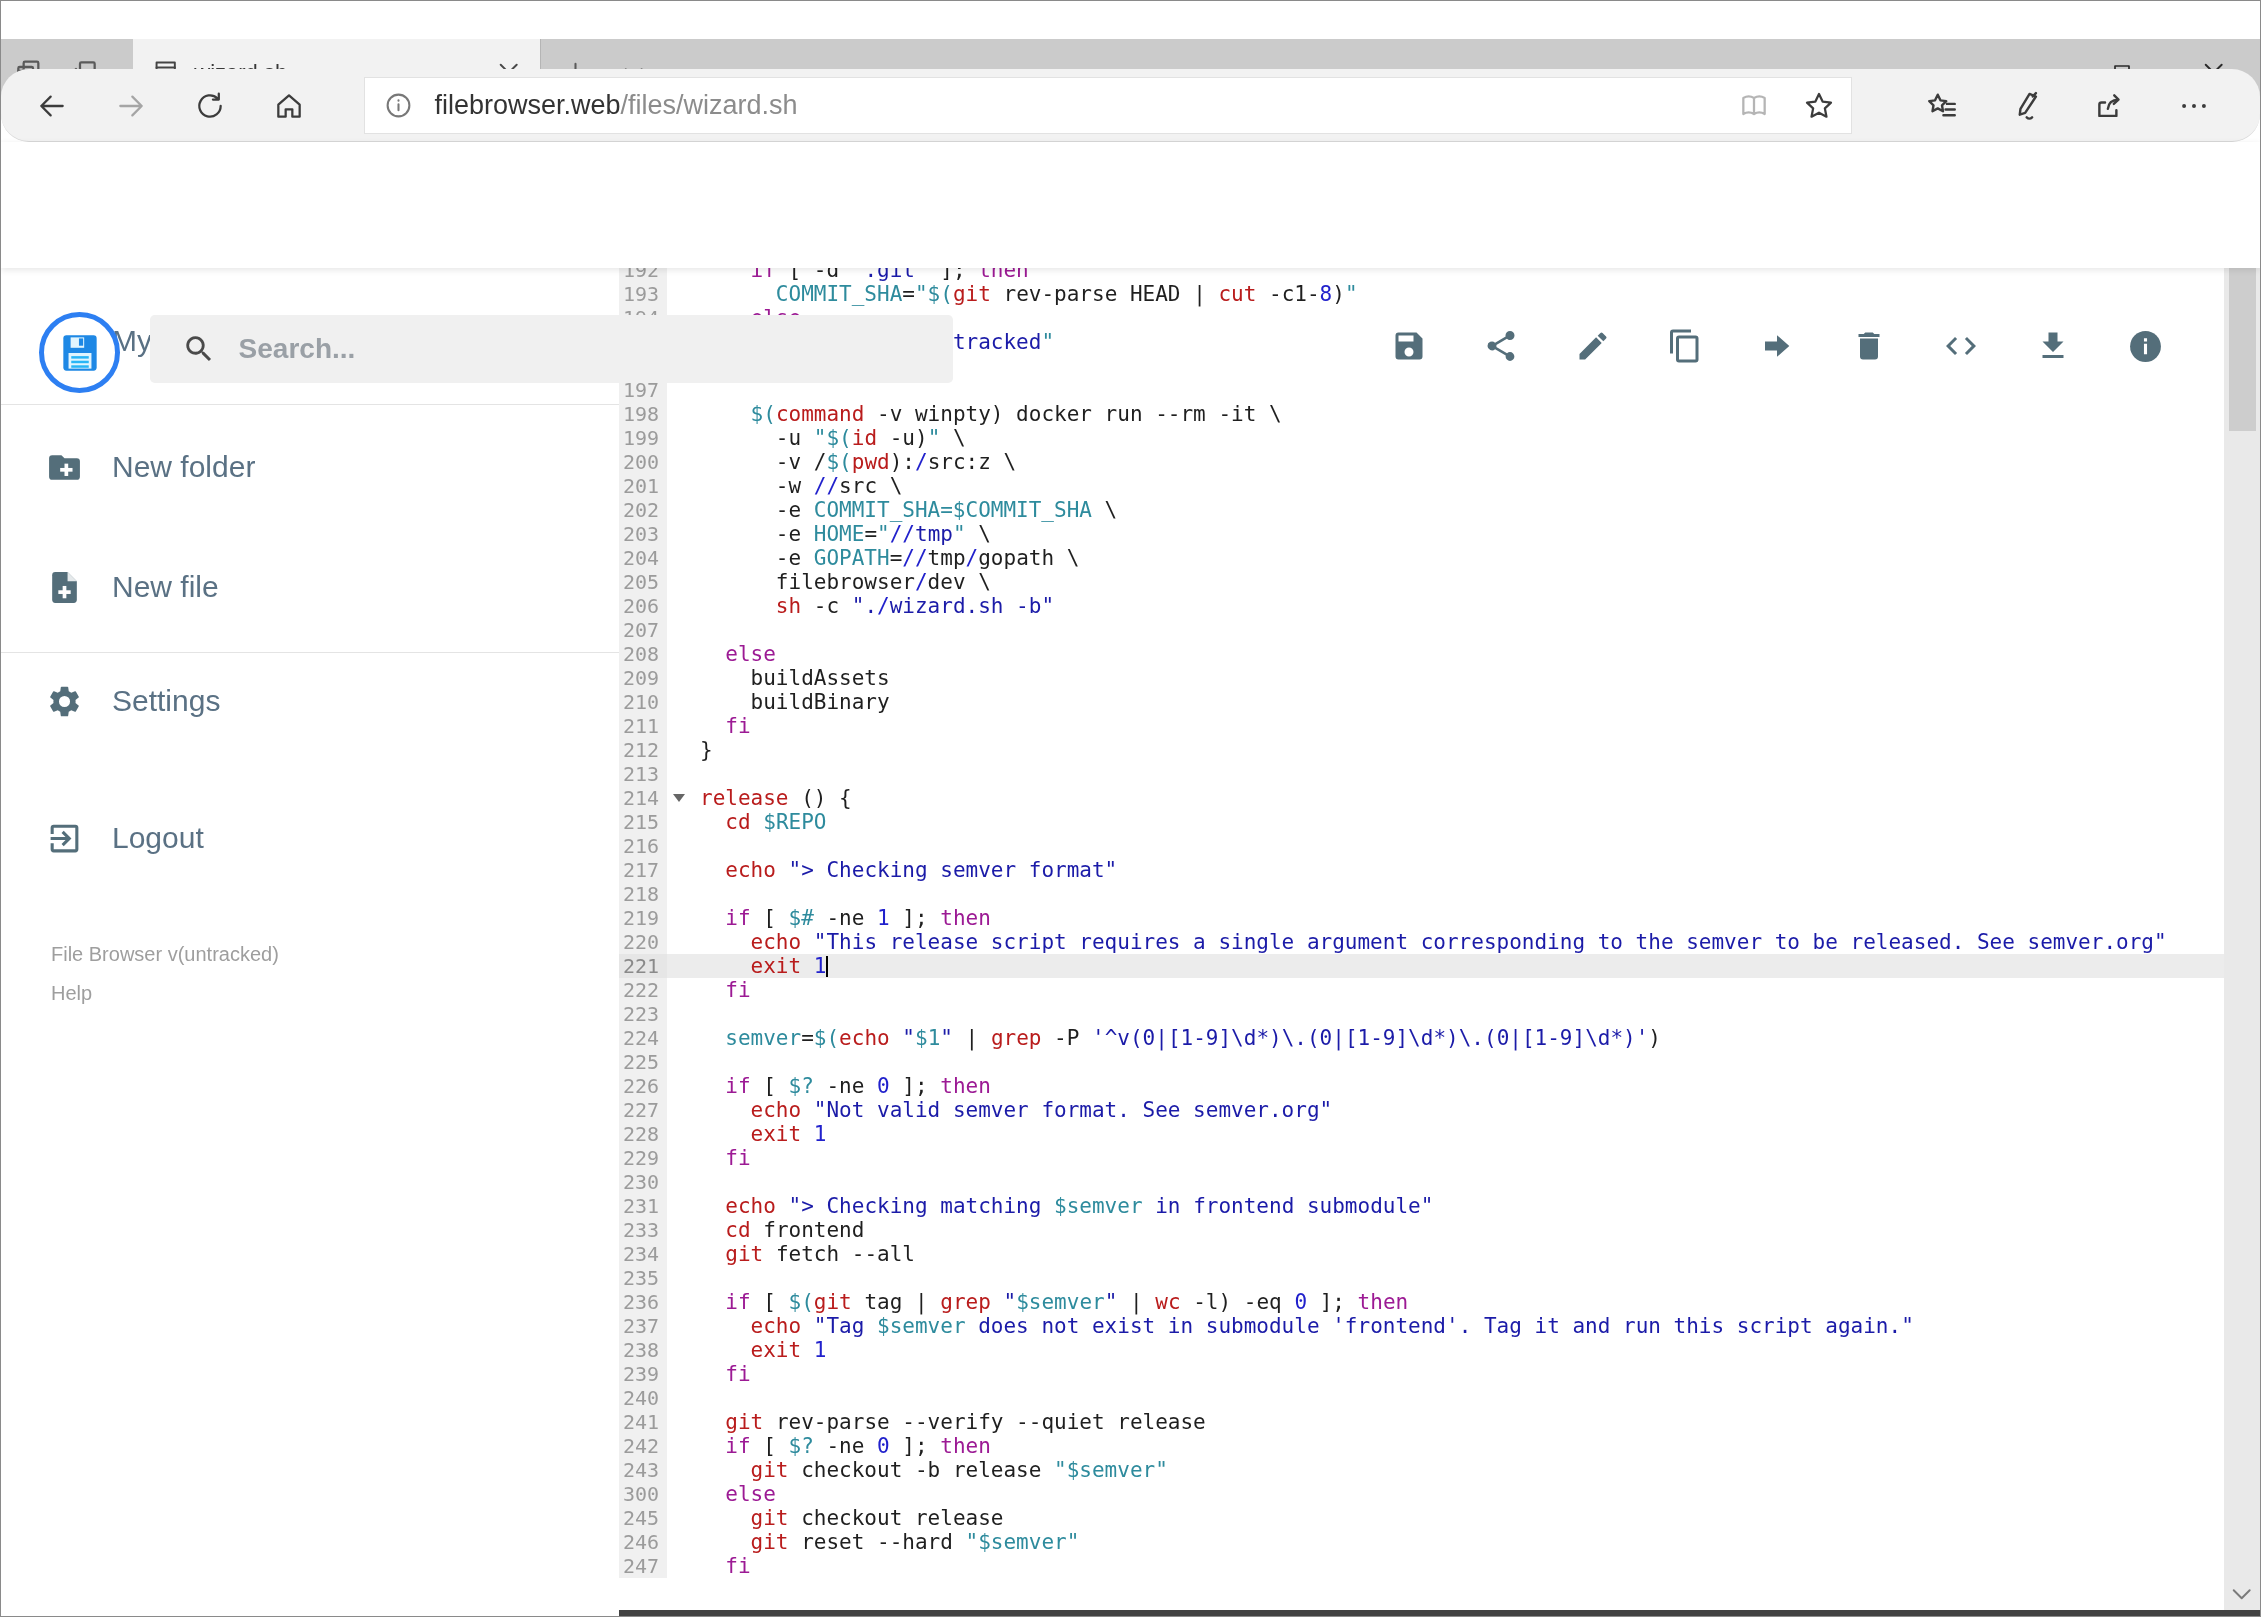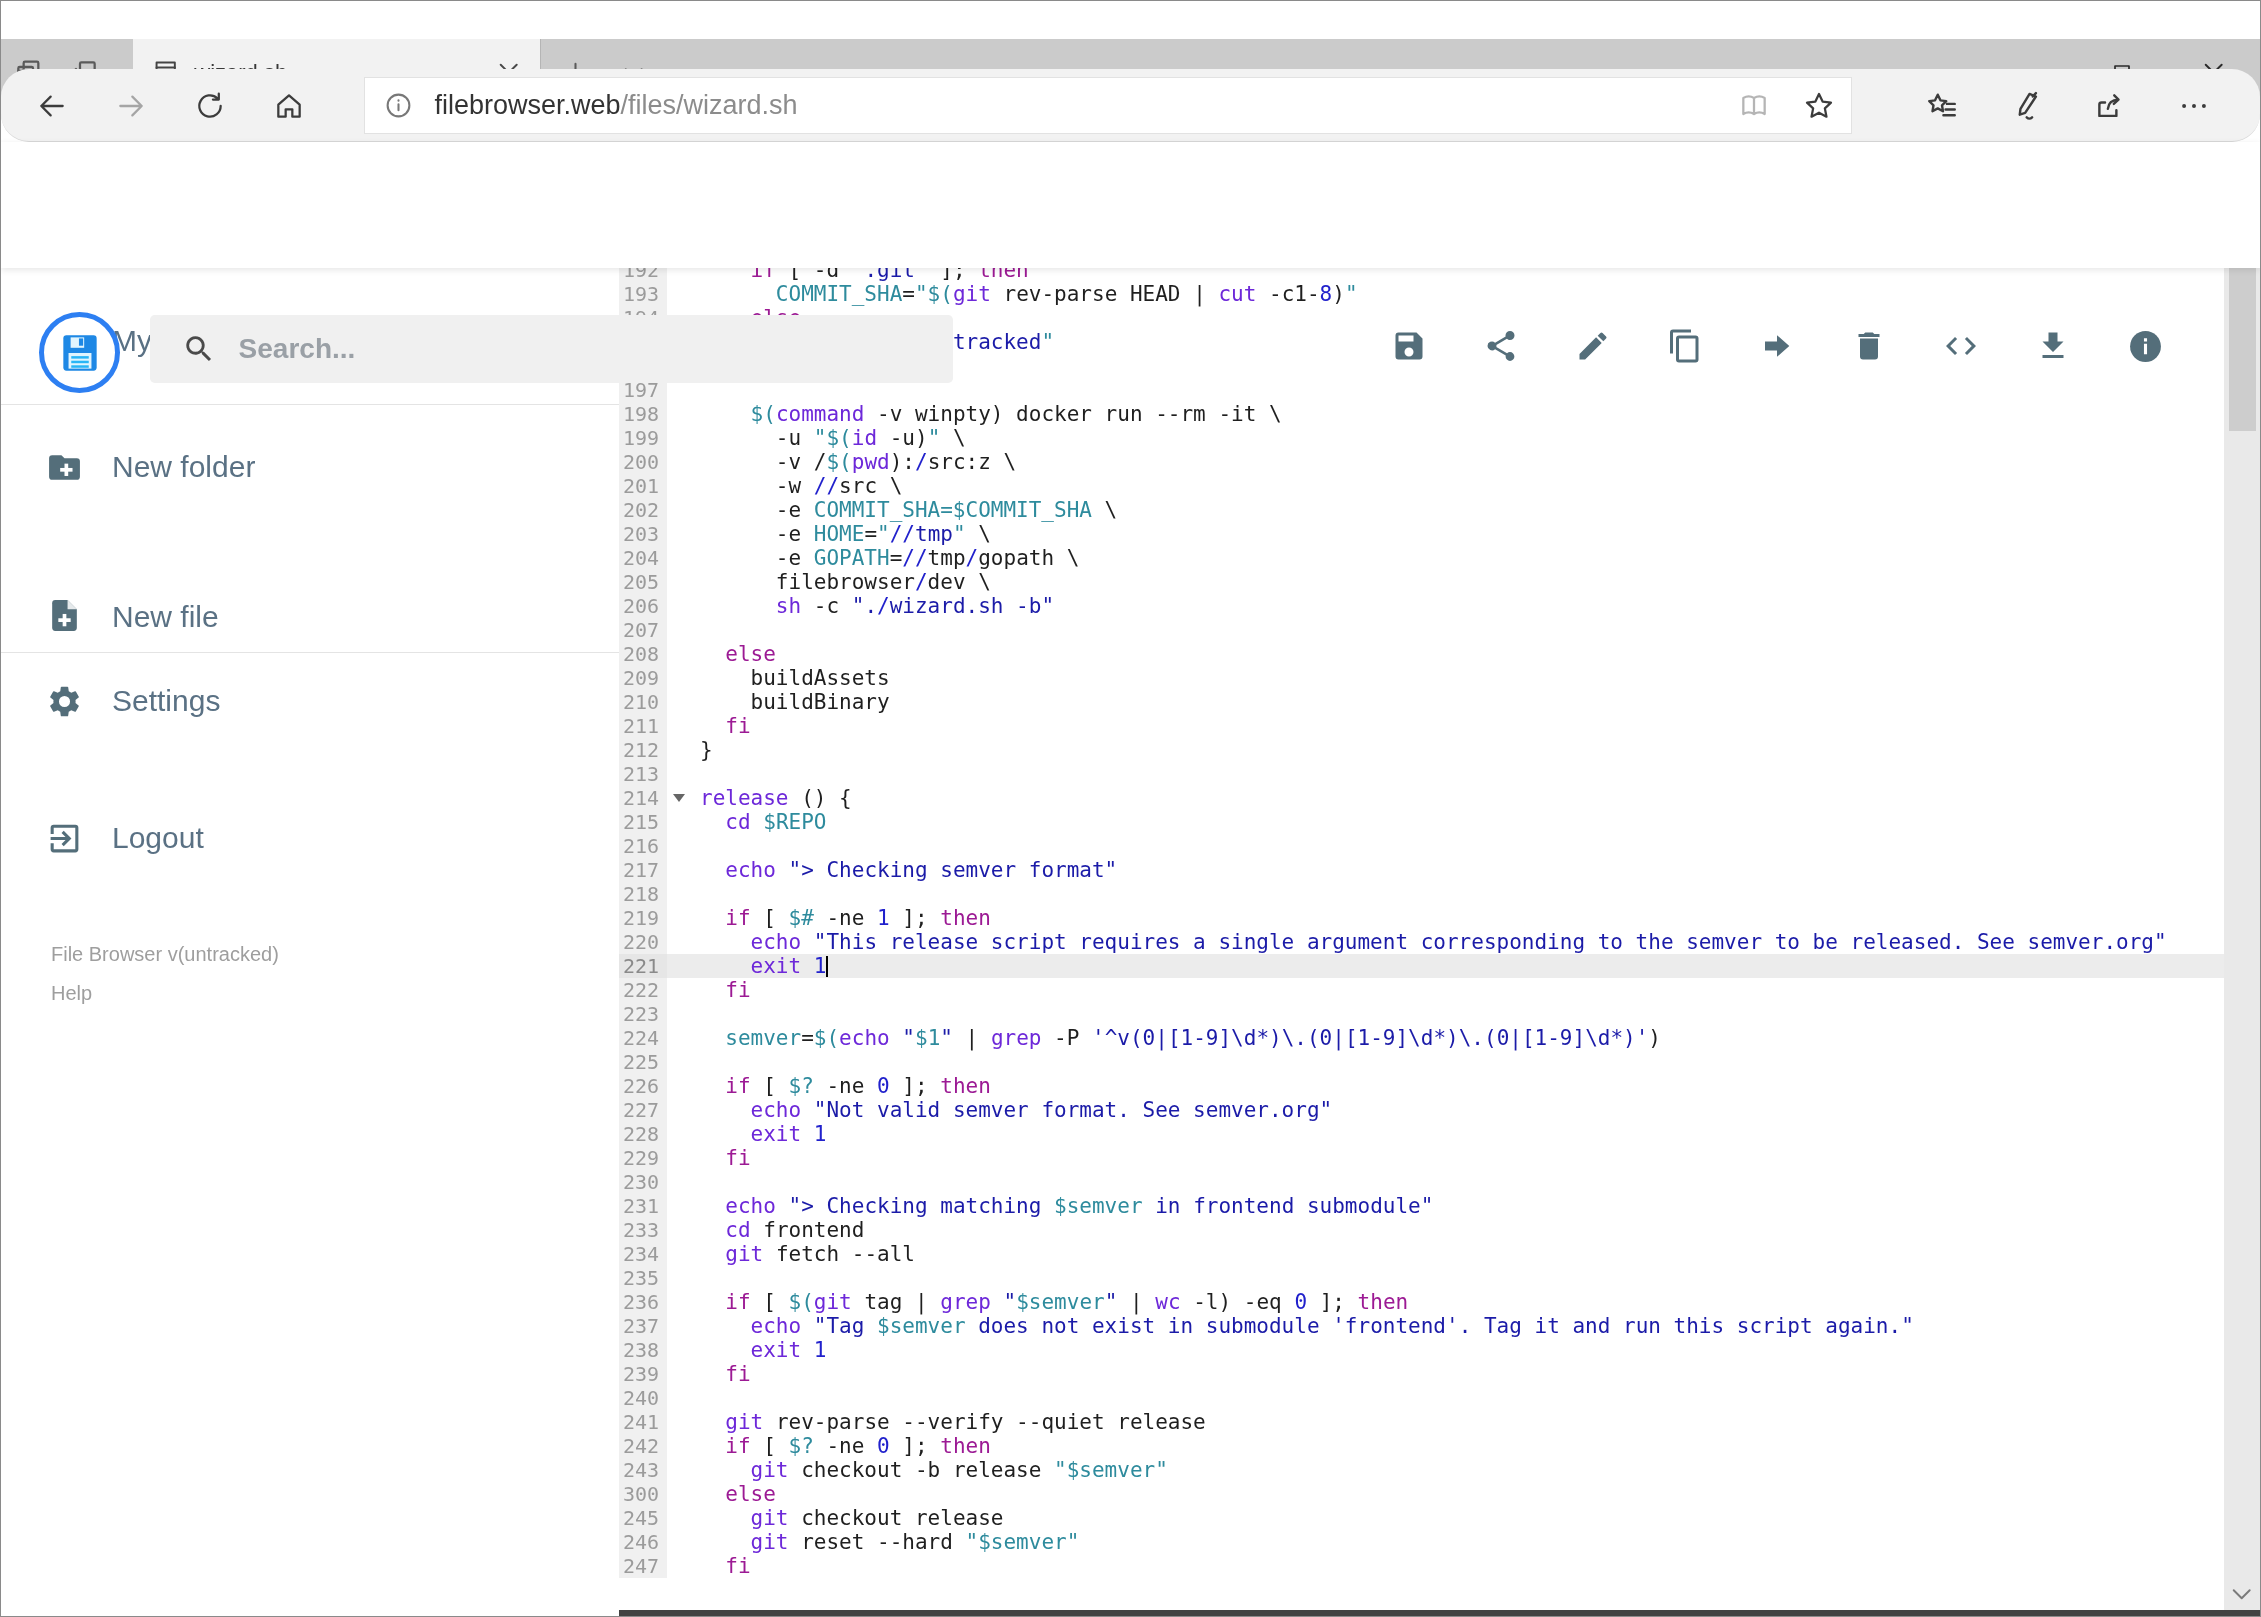--- a/index.html
+++ b/index.html
@@ -57,21 +57,21 @@
   .row{display:flex;height:24px;}
   .ln{width:48px;background:#f0f0f0;color:#9b9b9b;text-align:right;padding-right:8px;font-size:20px;flex:none;}
   .lc{flex:1;white-space:pre;padding-left:33px;position:relative;}
   .row.active .ln{background:#e6e6e6;color:#8a8a8a;}
   .row.active .lc{background:#ececec;}
   .fold{position:absolute;left:5.7px;top:8px;width:0;height:0;border-left:6.5px solid transparent;
         border-right:6.5px solid transparent;border-top:8px solid #666;}
   .cursor{position:absolute;top:1.6px;width:1.6px;height:21px;background:#000;}
   
   .p{color:#1f1f1f;}
-  .c{color:#6d28d9;}
+  .c{color:#b91c1c;}
   .k{color:#9C1A94;}
   .v{color:#2E8B9D;}
   .s{color:#1B1BA8;}
   .n{color:#2121CC;}
   
   .vscroll{position:absolute;right:0;top:141px;width:36px;height:1476px;background:#e9e9e9;}
   .vthumb{position:absolute;left:4.8px;top:47px;width:27px;height:242px;background:#cdcdcd;}
   .vchev{position:absolute;left:0;width:36px;height:36px;display:flex;align-items:center;justify-content:center;color:#7a7a7a;}
   .hbar{position:absolute;left:618px;top:1609px;width:1644px;height:8px;background:#424242;}
   svg{display:block;}
@@ -297,21 +297,21 @@
       <div class="side-item" style="top: 162px;">
         <span>
           <svg width="37" height="37" viewBox="0 0 24 24">
             <path fill="currentColor" d="M10 4l2 2h8a2 2 0 0 1 2 2v10a2 2 0 0 1-2 2H4a2 2 0 0 1-2-2V6a2 2 0 0 1 2-2z"></path>
             <rect x="12" y="9.5" width="2.4" height="8" fill="#fff"></rect>
             <rect x="9.2" y="12.3" width="8" height="2.4" fill="#fff"></rect>
           </svg>
         </span>
         <span class="slabel">New folder</span>
       </div>
-      <div class="side-item" style="top: 292px; align-items: flex-end;">
+      <div class="side-item" style="top: 282px;">
         <span>
           <svg width="37" height="37" viewBox="0 0 24 24">
             <path fill="currentColor" d="M14 2H6a2 2 0 0 0-2 2v16a2 2 0 0 0 2 2h12a2 2 0 0 0 2-2V8z"></path>
             <path fill="#fff" d="M14 2v6h6z" opacity="0.85"></path>
             <rect x="10.8" y="11" width="2.4" height="8" fill="#fff"></rect>
             <rect x="8" y="13.8" width="8" height="2.4" fill="#fff"></rect>
           </svg>
         </span>
         <span class="slabel">New file</span>
       </div>

